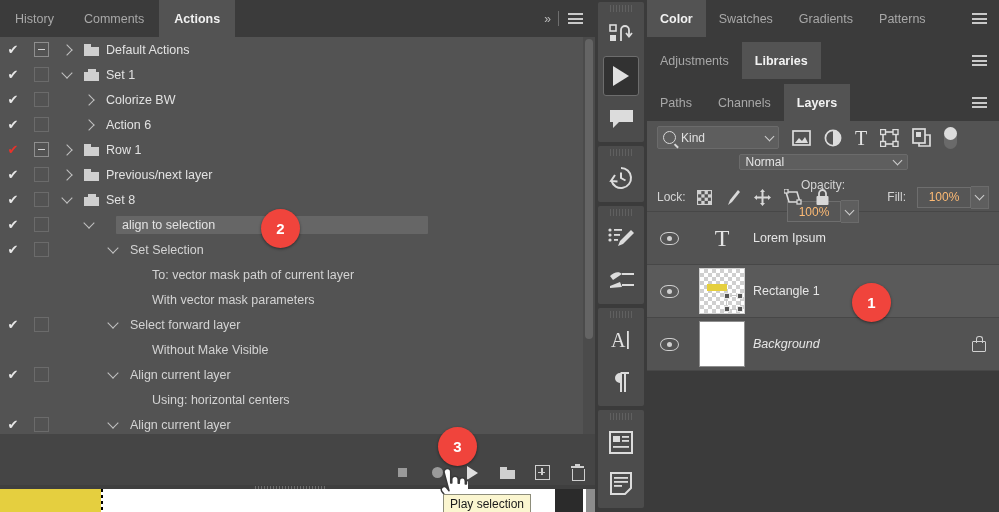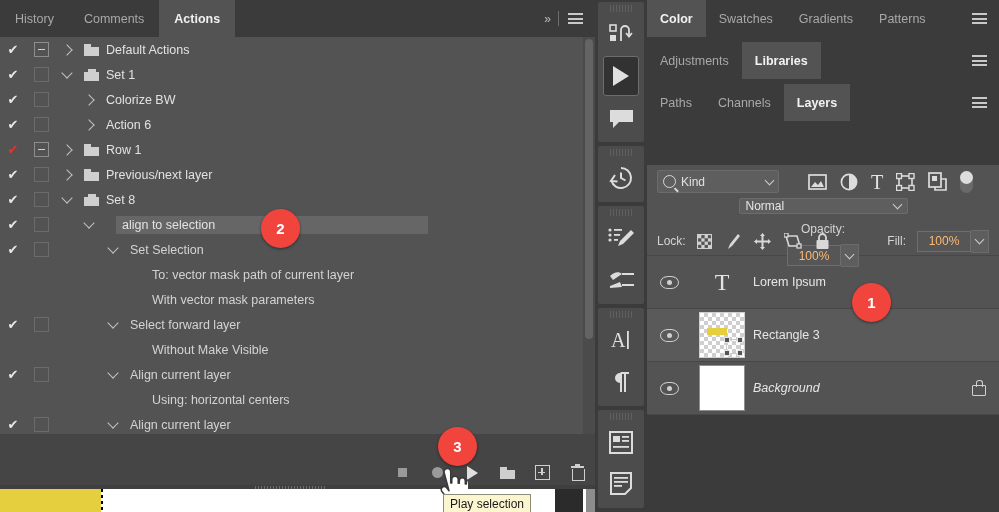--- a/index.html
+++ b/index.html
@@ -100,21 +100,21 @@
   
   #right{position:absolute;left:647px;top:0;width:352px;height:512px;background:#3b3b3b;}
   .ptabbar{height:37px;display:flex;align-items:stretch;background:#3b3b3b;position:relative;}
   .ptab{display:flex;align-items:center;padding:0 13px;font-size:12.5px;color:#a8a8a8;}
   .ptab.active{background:#535353;color:#f2f2f2;font-weight:bold;}
   .ptab-space{flex:1;}
   .ptab-menu{display:flex;align-items:center;padding-right:12px;}
   .sep-line{height:5px;background:#3b3b3b;}
 
   .layers-body{background:#535353;}
-  .filterrow{display:flex;align-items:center;height:33px;padding:0 10px;gap:16px;margin-top:44px;}
+  .filterrow{display:flex;align-items:center;height:33px;padding:0 10px;gap:0;}
   .kind-select{width:110px;height:21px;background:#5e5e5e;border:1px solid #6b6b6b;border-radius:2px;
      display:flex;align-items:center;padding:0 5px;gap:5px;font-size:12px;color:#e0e0e0;}
   .kind-select .sp{flex:1;}
   .mag{width:11px;height:11px;border:1.5px solid #d8d8d8;border-radius:50%;position:relative;flex:none;}
   .mag:after{content:"";position:absolute;right:-4px;bottom:-3px;width:5px;height:1.5px;background:#d8d8d8;transform:rotate(45deg);}
   .chevd{width:6px;height:6px;border-right:1.5px solid #cfcfcf;border-bottom:1.5px solid #cfcfcf;transform:rotate(45deg);margin-bottom:3px;flex:none;}
   .ficons{display:flex;align-items:center;gap:13px;margin-left:13px;}
   .toggle-pill{width:13px;height:22px;border-radius:7px;background:#6a6a6a;position:relative;}
   .toggle-pill .knob{position:absolute;left:0;top:0;width:13px;height:13px;border-radius:50%;background:#dcdcdc;}
 
@@ -735,21 +735,21 @@
               <div class="thumb-rect">
                 <div class="ybar"></div>
                 <div class="vbadge">
                   <div class="tcorner" style="left:-3px;top:-3px"></div>
                   <div class="tcorner" style="right:-3px;top:-3px"></div>
                   <div class="tcorner" style="left:-3px;bottom:-3px"></div>
                   <div class="tcorner" style="right:-3px;bottom:-3px"></div>
                 </div>
               </div>
             </div>
-            <div class="lname">Rectangle 3</div>
+            <div class="lname">Rectangle 1</div>
             <div class="lock-cell"></div>
           </div>
           <div class="layer-row">
             <div class="eye-cell">
               <div class="eye">
                 <i></i>
               </div>
             </div>
             <div class="thumb-cell">
               <div class="thumb-white"></div>

